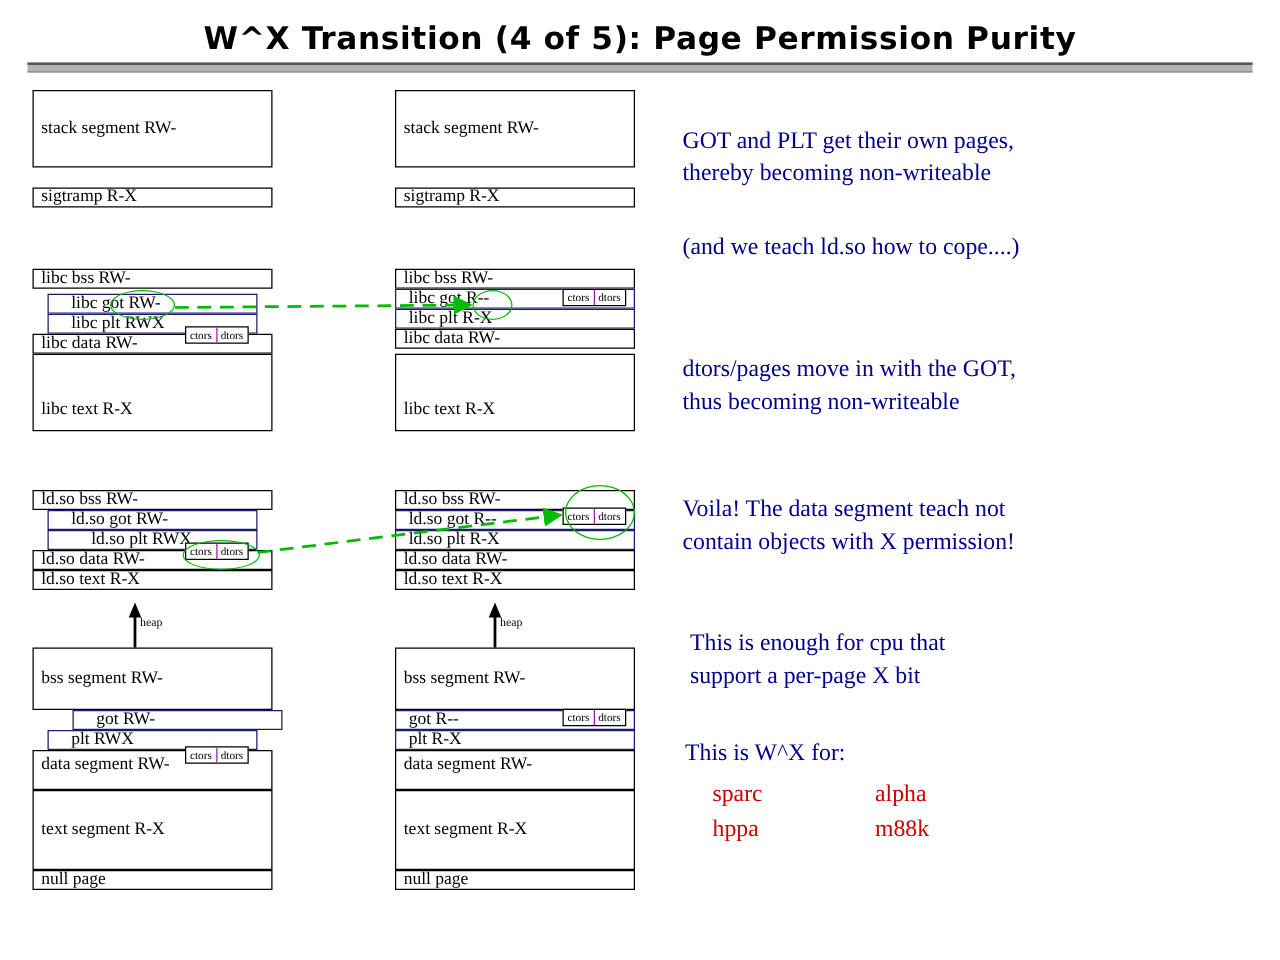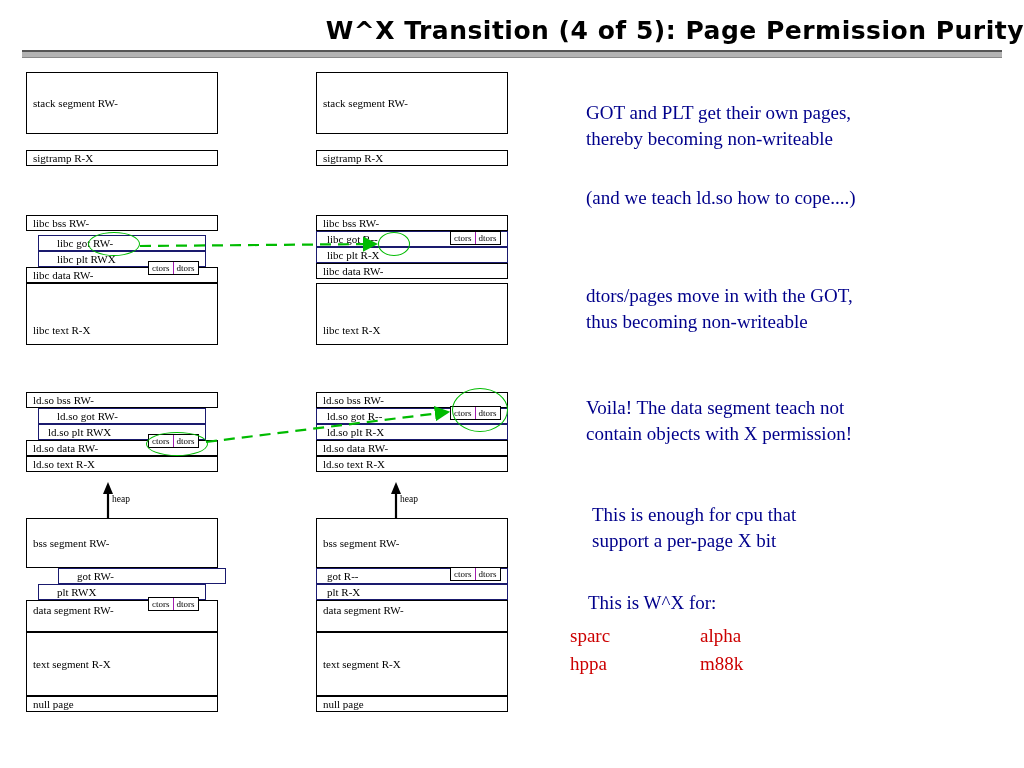--- a/index.html
+++ b/index.html
@@ -19,21 +19,21 @@
     left: 0; top: 0;
     width: 1024px;
     height: 768px;
   }
   
   .title {
     position: absolute;
     left: 0;
     top: 16px;
     width: 1024px;
-    text-align: right;
+    text-align: center;
     font-family: "DejaVu Sans", sans-serif;
     font-weight: bold;
     font-size: 25px;
     letter-spacing: 0.5px;
     color: #000000;
   }
   .title-rule {
     position: absolute;
     left: 22px;
     top: 50px;
@@ -44,21 +44,21 @@
     border-bottom: 1px solid #888888;
   }
 
   
   .box {
     position: absolute;
     box-sizing: border-box;
     border: 1px solid #1a1a6e;
     background: #ffffff;
     font-family: "Liberation Serif", serif;
-    font-size: 11px;
+    font-size: 14px;
     color: #000000;
     white-space: nowrap;
   }
   .box.black {
     border-color: #000000;
   }
   .box .lbl {
     position: absolute;
     left: 6px;
   }
@@ -110,21 +110,20 @@
   }
 
   
   .note {
     position: absolute;
     font-family: "Liberation Serif", serif;
     font-size: 19px;
     color: #00008b;
     line-height: 1.35;
     white-space: pre-line;
-    margin-left: 40px;
   }
   .wx-list {
     position: absolute;
     font-family: "Liberation Serif", serif;
     font-size: 19px;
     color: #cc0000;
     line-height: 1.45;
   }
   .wx-list .col {
     display: inline-block;
@@ -176,21 +175,21 @@
   </div>
   <div class="ellipse" style="left:88px; top:232px; width:52px; height:24px;"></div>
 
   <div class="box black" style="left:26px; top:392px; width:192px; height:16px;">
     <span class="lbl mid">ld.so bss RW-</span>
   </div>
   <div class="box" style="left:38px; top:408px; width:168px; height:16px;">
     <span class="lbl mid indent" style="left:18px;">ld.so got  RW-</span>
   </div>
   <div class="box" style="left:38px; top:424px; width:168px; height:16px;">
-    <span class="lbl mid indent" style="left:9px;">ld.so plt  RWX</span>
+    <span class="lbl mid indent" style="left:34px;">ld.so plt  RWX</span>
   </div>
   <div class="box black" style="left:26px; top:440px; width:192px; height:16px;">
     <span class="lbl mid">ld.so data RW-</span>
   </div>
   <div class="box black" style="left:26px; top:456px; width:192px; height:16px;">
     <span class="lbl mid">ld.so text R-X</span>
   </div>
   <div class="ctors" style="left:148px; top:434px;">
     <span>ctors</span>
     <span>dtors</span>

